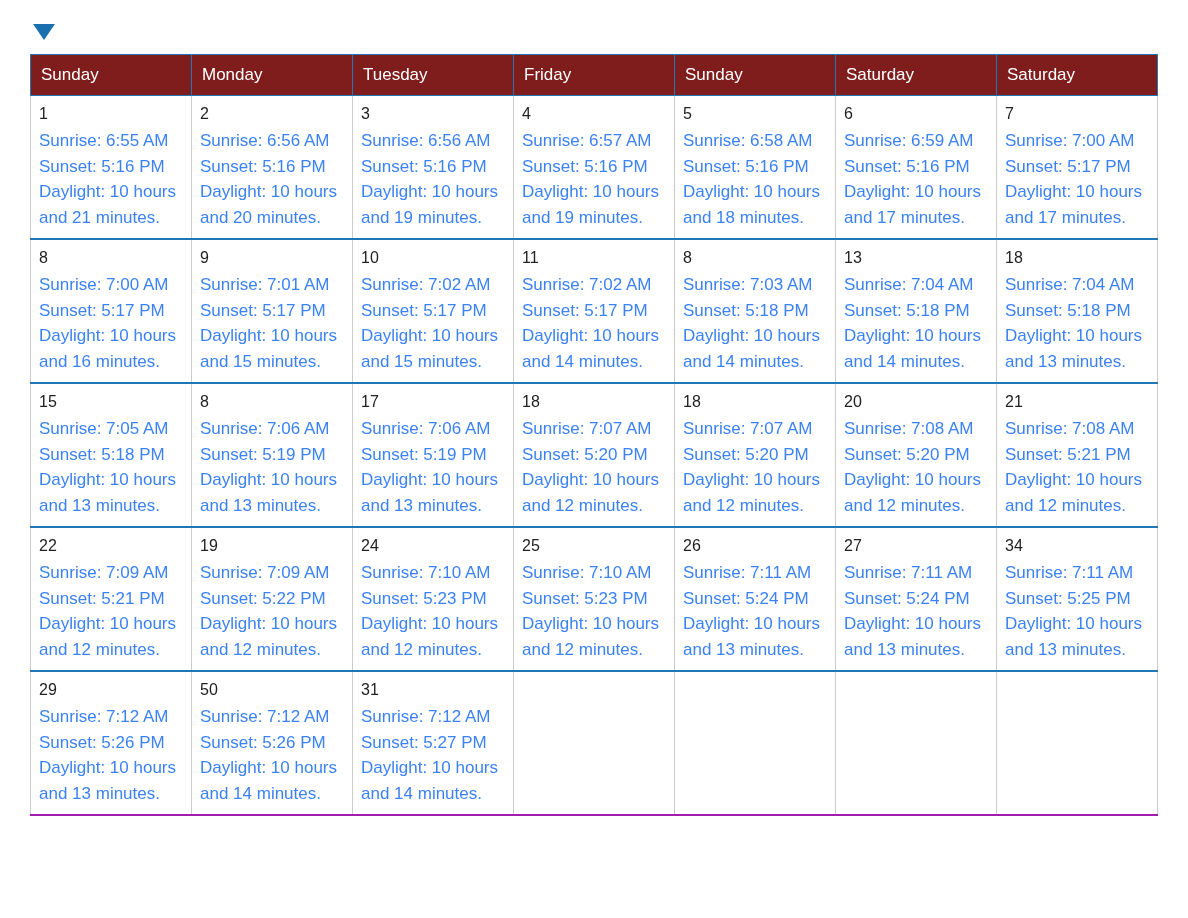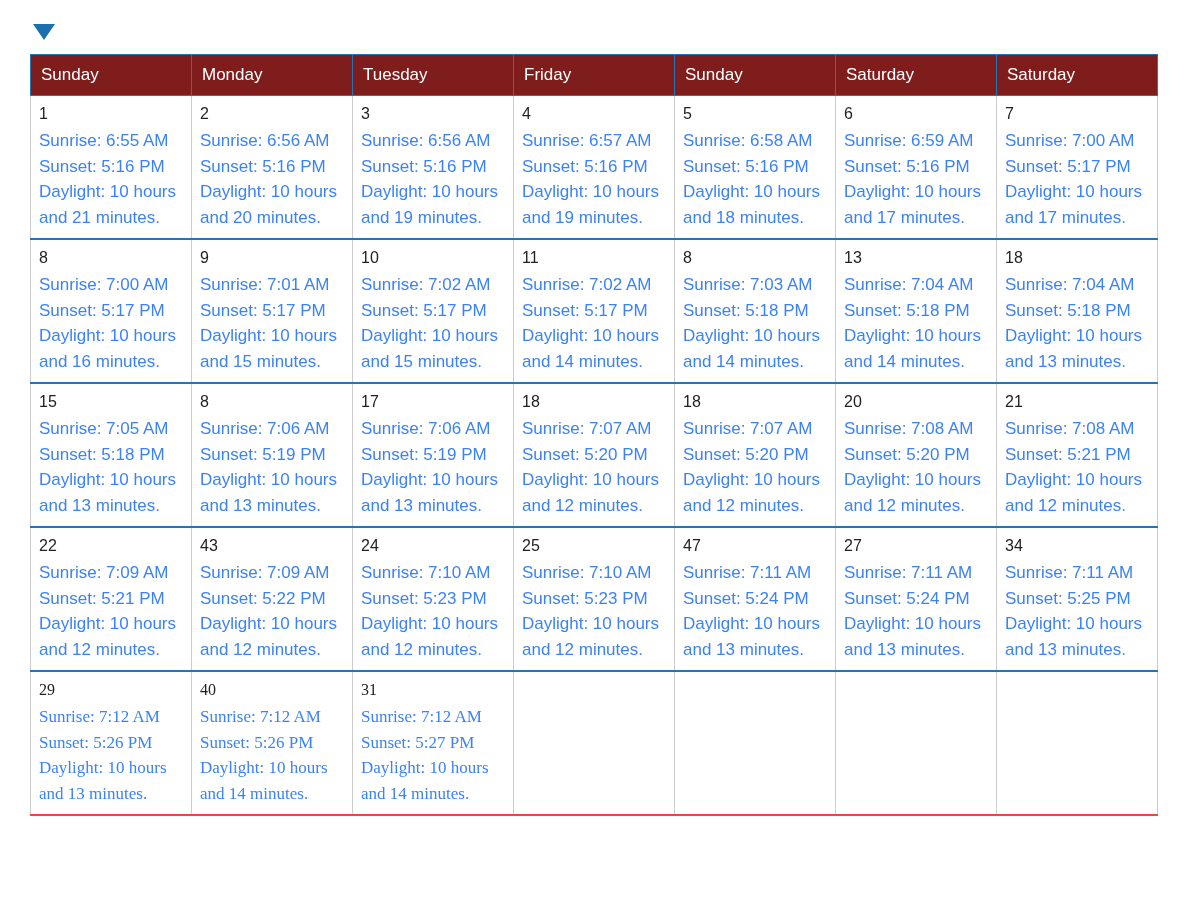--- a/index.html
+++ b/index.html
@@ -60,22 +60,21 @@
       color: #222;
     }
     .day-info {
       color: #3b82f6;
       font-size: 17px;
     }
     .calendar tr td {
       border-bottom: 2px solid #2176b8;
     }
     .calendar tbody tr:last-child td {
-      border-bottom: 2px solid #ef4444;
-      font-family: Liberation Serif, serif;
+      border-bottom: 2px solid #a21caf;
     }
     .empty-cell {
       background: #fff;
     }
     .logo-general {
       font-size: 24px;
       font-weight: bold;
       color: #222;
     }
     .logo-blue {
@@ -220,51 +219,51 @@
         <span class="day-number">21</span>
         <span class="day-info">Sunrise: 7:08 AM<br>Sunset: 5:21 PM<br>Daylight: 10 hours and 12 minutes.</span>
       </td>
       </tr>
       <tr>
         <td>
         <span class="day-number">22</span>
         <span class="day-info">Sunrise: 7:09 AM<br>Sunset: 5:21 PM<br>Daylight: 10 hours and 12 minutes.</span>
       </td>
         <td>
-        <span class="day-number">43</span>
+        <span class="day-number">19</span>
         <span class="day-info">Sunrise: 7:09 AM<br>Sunset: 5:22 PM<br>Daylight: 10 hours and 12 minutes.</span>
       </td>
         <td>
         <span class="day-number">24</span>
         <span class="day-info">Sunrise: 7:10 AM<br>Sunset: 5:23 PM<br>Daylight: 10 hours and 12 minutes.</span>
       </td>
         <td>
         <span class="day-number">25</span>
         <span class="day-info">Sunrise: 7:10 AM<br>Sunset: 5:23 PM<br>Daylight: 10 hours and 12 minutes.</span>
       </td>
         <td>
-        <span class="day-number">47</span>
+        <span class="day-number">26</span>
         <span class="day-info">Sunrise: 7:11 AM<br>Sunset: 5:24 PM<br>Daylight: 10 hours and 13 minutes.</span>
       </td>
         <td>
         <span class="day-number">27</span>
         <span class="day-info">Sunrise: 7:11 AM<br>Sunset: 5:24 PM<br>Daylight: 10 hours and 13 minutes.</span>
       </td>
         <td>
         <span class="day-number">34</span>
         <span class="day-info">Sunrise: 7:11 AM<br>Sunset: 5:25 PM<br>Daylight: 10 hours and 13 minutes.</span>
       </td>
       </tr>
       <tr>
         <td>
         <span class="day-number">29</span>
         <span class="day-info">Sunrise: 7:12 AM<br>Sunset: 5:26 PM<br>Daylight: 10 hours and 13 minutes.</span>
       </td>
         <td>
-        <span class="day-number">40</span>
+        <span class="day-number">50</span>
         <span class="day-info">Sunrise: 7:12 AM<br>Sunset: 5:26 PM<br>Daylight: 10 hours and 14 minutes.</span>
       </td>
         <td>
         <span class="day-number">31</span>
         <span class="day-info">Sunrise: 7:12 AM<br>Sunset: 5:27 PM<br>Daylight: 10 hours and 14 minutes.</span>
       </td>
         <td class="empty-cell"></td>
         <td class="empty-cell"></td>
         <td class="empty-cell"></td>
         <td class="empty-cell"></td>

